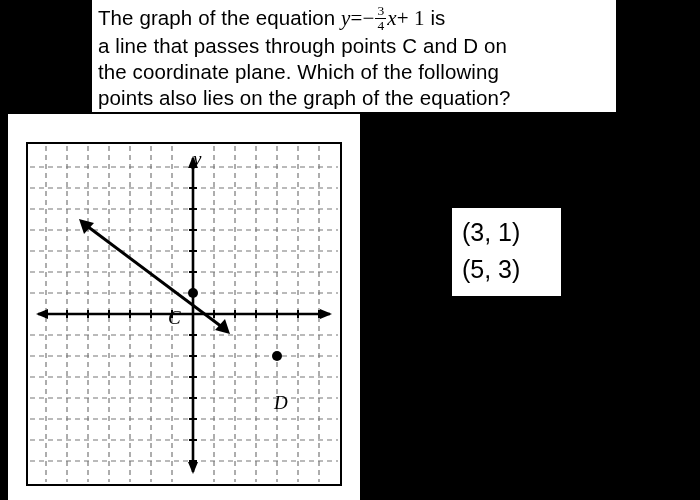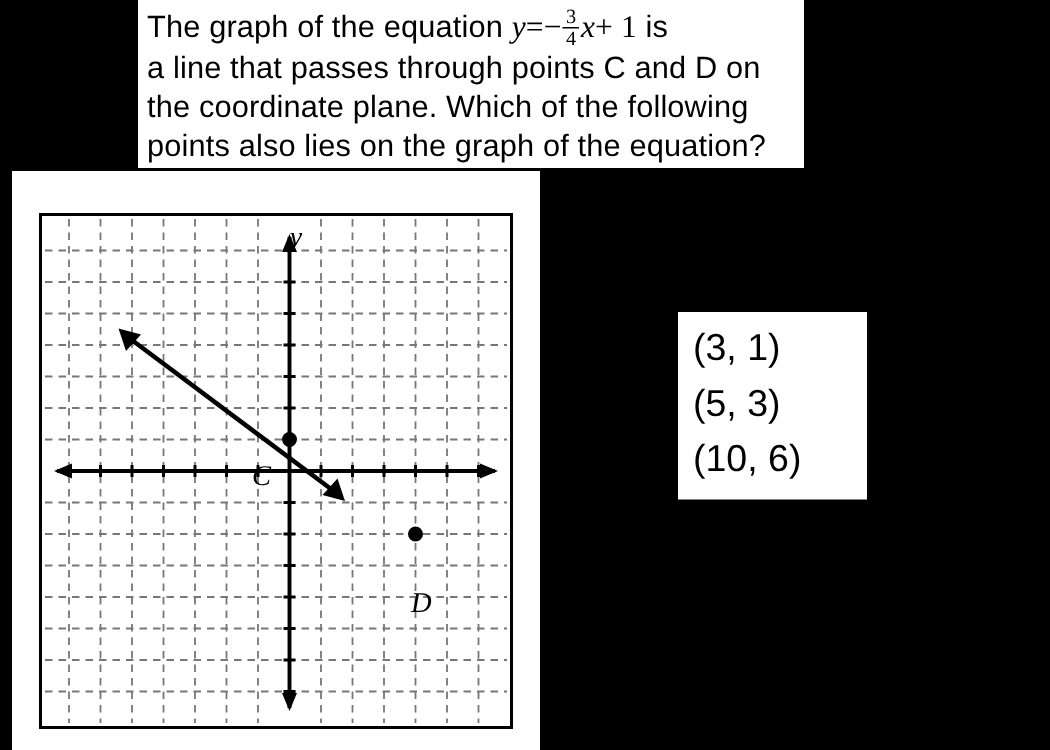--- a/index.html
+++ b/index.html
@@ -13,21 +13,21 @@
     position: relative;
     overflow: hidden;
     font-family: "Liberation Sans", sans-serif;
   }
 
   
   #question-box {
     position: absolute;
     left: 92px;
     top: 0px;
-    width: 444px;
+    width: 524px;
     height: 112px;
     background: #ffffff;
     color: #000000;
     box-sizing: border-box;
     padding: 4px 16px 0 6px;
     overflow: hidden;
   }
   #question-text {
     font-size: 20.5px;
     line-height: 26px;
@@ -111,21 +111,21 @@
     font-style: italic;
     font-size: 19px;
     color: #000;
   }
 
   
   #choices-box {
     position: absolute;
     left: 452px;
     top: 208px;
-    width: 126px;
+    width: 109px;
     background: #ffffff;
     color: #000;
     padding: 6px 8px 8px 10px;
     box-sizing: border-box;
   }
   .choice {
     font-size: 25px;
     line-height: 37px;
     white-space: nowrap;
     font-family: "Liberation Sans", sans-serif;
@@ -226,14 +226,13 @@
     <div id="axis-label-y">y</div>
     <div id="axis-label-x">x</div>
     <div id="label-C">C</div>
     <div id="label-D">D</div>
   </div>
 </div>
 
 <div id="choices-box">
   <div class="choice">(3, 1)</div>
   <div class="choice">(5, 3)</div>
-  <div class="choice">(10, 6)</div>
 </div>
 
 </body></html>

